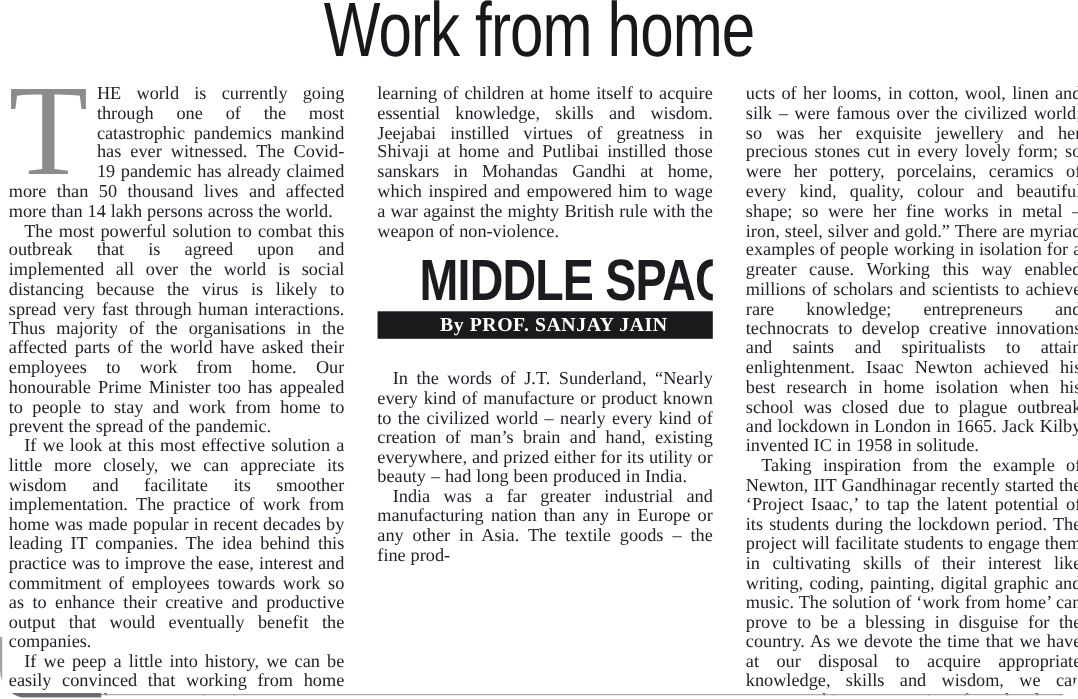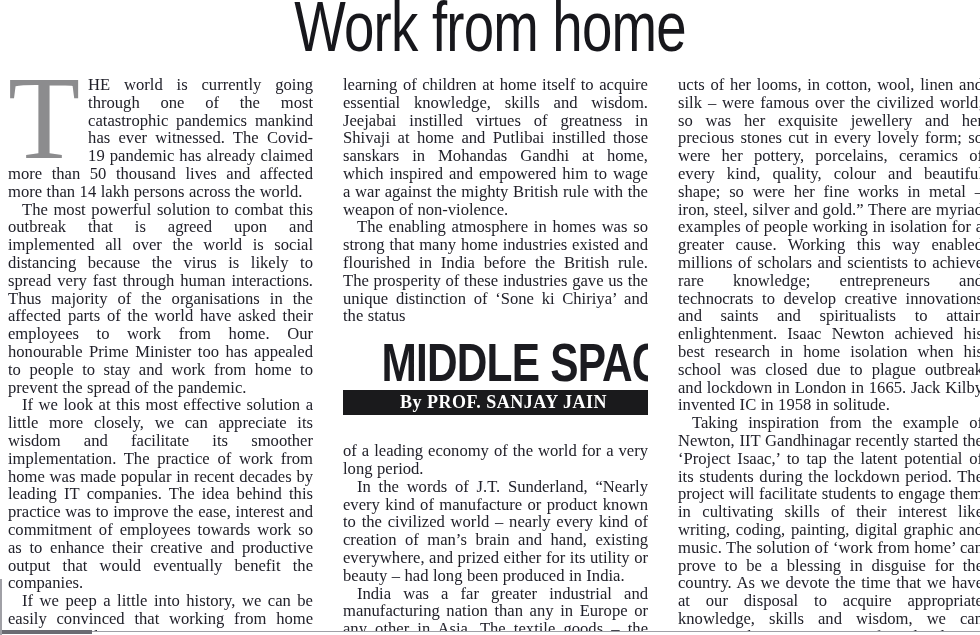--- a/index.html
+++ b/index.html
@@ -1,18 +1,18 @@
 <!DOCTYPE html>
 <html><head>
 <meta charset="utf-8">
 <style>
   html,body { margin:0; padding:0; background:#ffffff; }
   .page {
     position:relative; width:980px; height:635px; background:#ffffff;
-    font-family:"Liberation Serif", serif; color:#21212a; overflow:hidden;
+    font-family:"Liberation Serif", serif; color:#21212a; overflow:hidden;border-radius:26px;
   }
 
   
   .title-wrap { position:absolute; top:-8px; left:0; width:100%; text-align:center; }
   .title-text {
     display:inline-block; font-family:"Liberation Sans", sans-serif;
     font-weight:normal; font-size:70px; line-height:70px; color:#17171c;
     transform:scaleX(0.78); transform-origin:50% 0; letter-spacing:-1px; white-space:nowrap;
   }
 
@@ -66,30 +66,28 @@
 
   <div class="col col1">
     <p class="noindent"><span class="dropcap">T</span><span>HE world is currently going through one of the most catastrophic pandemics mankind has ever witnessed. The Covid-19 pandemic has already claimed more than 50 thousand lives and affected more than 14 lakh persons across the world.</span></p>
     <p>The most powerful solution to combat this outbreak that is agreed upon and implemented all over the world is social distancing because the virus is likely to spread very fast through human interactions. Thus majority of the organisations in the affected parts of the world have asked their employees to work from home. Our honourable Prime Minister too has appealed to people to stay and work from home to prevent the spread of the pandemic.</p>
     <p>If we look at this most effective solution a little more closely, we can appreciate its wisdom and facilitate its smoother implementation. The practice of work from home was made popular in recent decades by leading IT companies. The idea behind this practice was to improve the ease, interest and commitment of employees towards work so as to enhance their creative and productive output that would eventually benefit the companies.</p>
     <p>If we peep a little into history, we can be easily convinced that working from home had always been a practice in our country since antiquity. There had been traditions that enabled</p>
   </div>
 
   <div class="col col2">
     <p class="noindent">learning of children at home itself to acquire essential knowledge, skills and wisdom. Jeejabai instilled virtues of greatness in Shivaji at home and Putlibai instilled those sanskars in Mohandas Gandhi at home, which inspired and empowered him to wage a war against the mighty British rule with the weapon of non-violence.</p>
-    <p>The enabling atmosphere in homes was so strong that many home industries existed and flourished in India before the British rule. The prosperity of these industries gave us the unique distinction of ‘Sone ki Chiriya’ and the status</p>
 
     <div class="ms-block">
       <span class="ms-heading">MIDDLE SPACE</span>
       <div class="ms-byline-bar">
         <div class="ms-byline-text">By PROF. SANJAY JAIN</div>
       </div>
     </div>
 
-    <p class="noindent">of a leading economy of the world for a very long period.</p>
     <p>In the words of J.T. Sunderland, “Nearly every kind of manufacture or product known to the civilized world – nearly every kind of creation of man’s brain and hand, existing everywhere, and prized either for its utility or beauty – had long been produced in India.</p>
     <p>India was a far greater industrial and manufacturing nation than any in Europe or any other in Asia. The textile goods – the fine prod-</p>
   </div>
 
   <div class="col col3">
     <p class="noindent">ucts of her looms, in cotton, wool, linen and silk – were famous over the civilized world; so was her exquisite jewellery and her precious stones cut in every lovely form; so were her pottery, porcelains, ceramics of every kind, quality, colour and beautiful shape; so were her fine works in metal – iron, steel, silver and gold.” There are myriad examples of people working in isolation for a greater cause. Working this way enabled millions of scholars and scientists to achieve rare knowledge; entrepreneurs and technocrats to develop creative innovations and saints and spiritualists to attain enlightenment. Isaac Newton achieved his best research in home isolation when his school was closed due to plague outbreak and lockdown in London in 1665. Jack Kilby invented IC in 1958 in solitude.</p>
     <p>Taking inspiration from the example of Newton, IIT Gandhinagar recently started the ‘Project Isaac,’ to tap the latent potential of its students during the lockdown period. The project will facilitate students to engage them in cultivating skills of their interest like writing, coding, painting, digital graphic and music. The solution of ‘work from home’ can prove to be a blessing in disguise for the country. As we devote the time that we have at our disposal to acquire appropriate knowledge, skills and wisdom, we can convert this opportunity for developing ourselves, our families and our nation.</p>
   </div>
 
   <div class="bottom-rule"></div>

